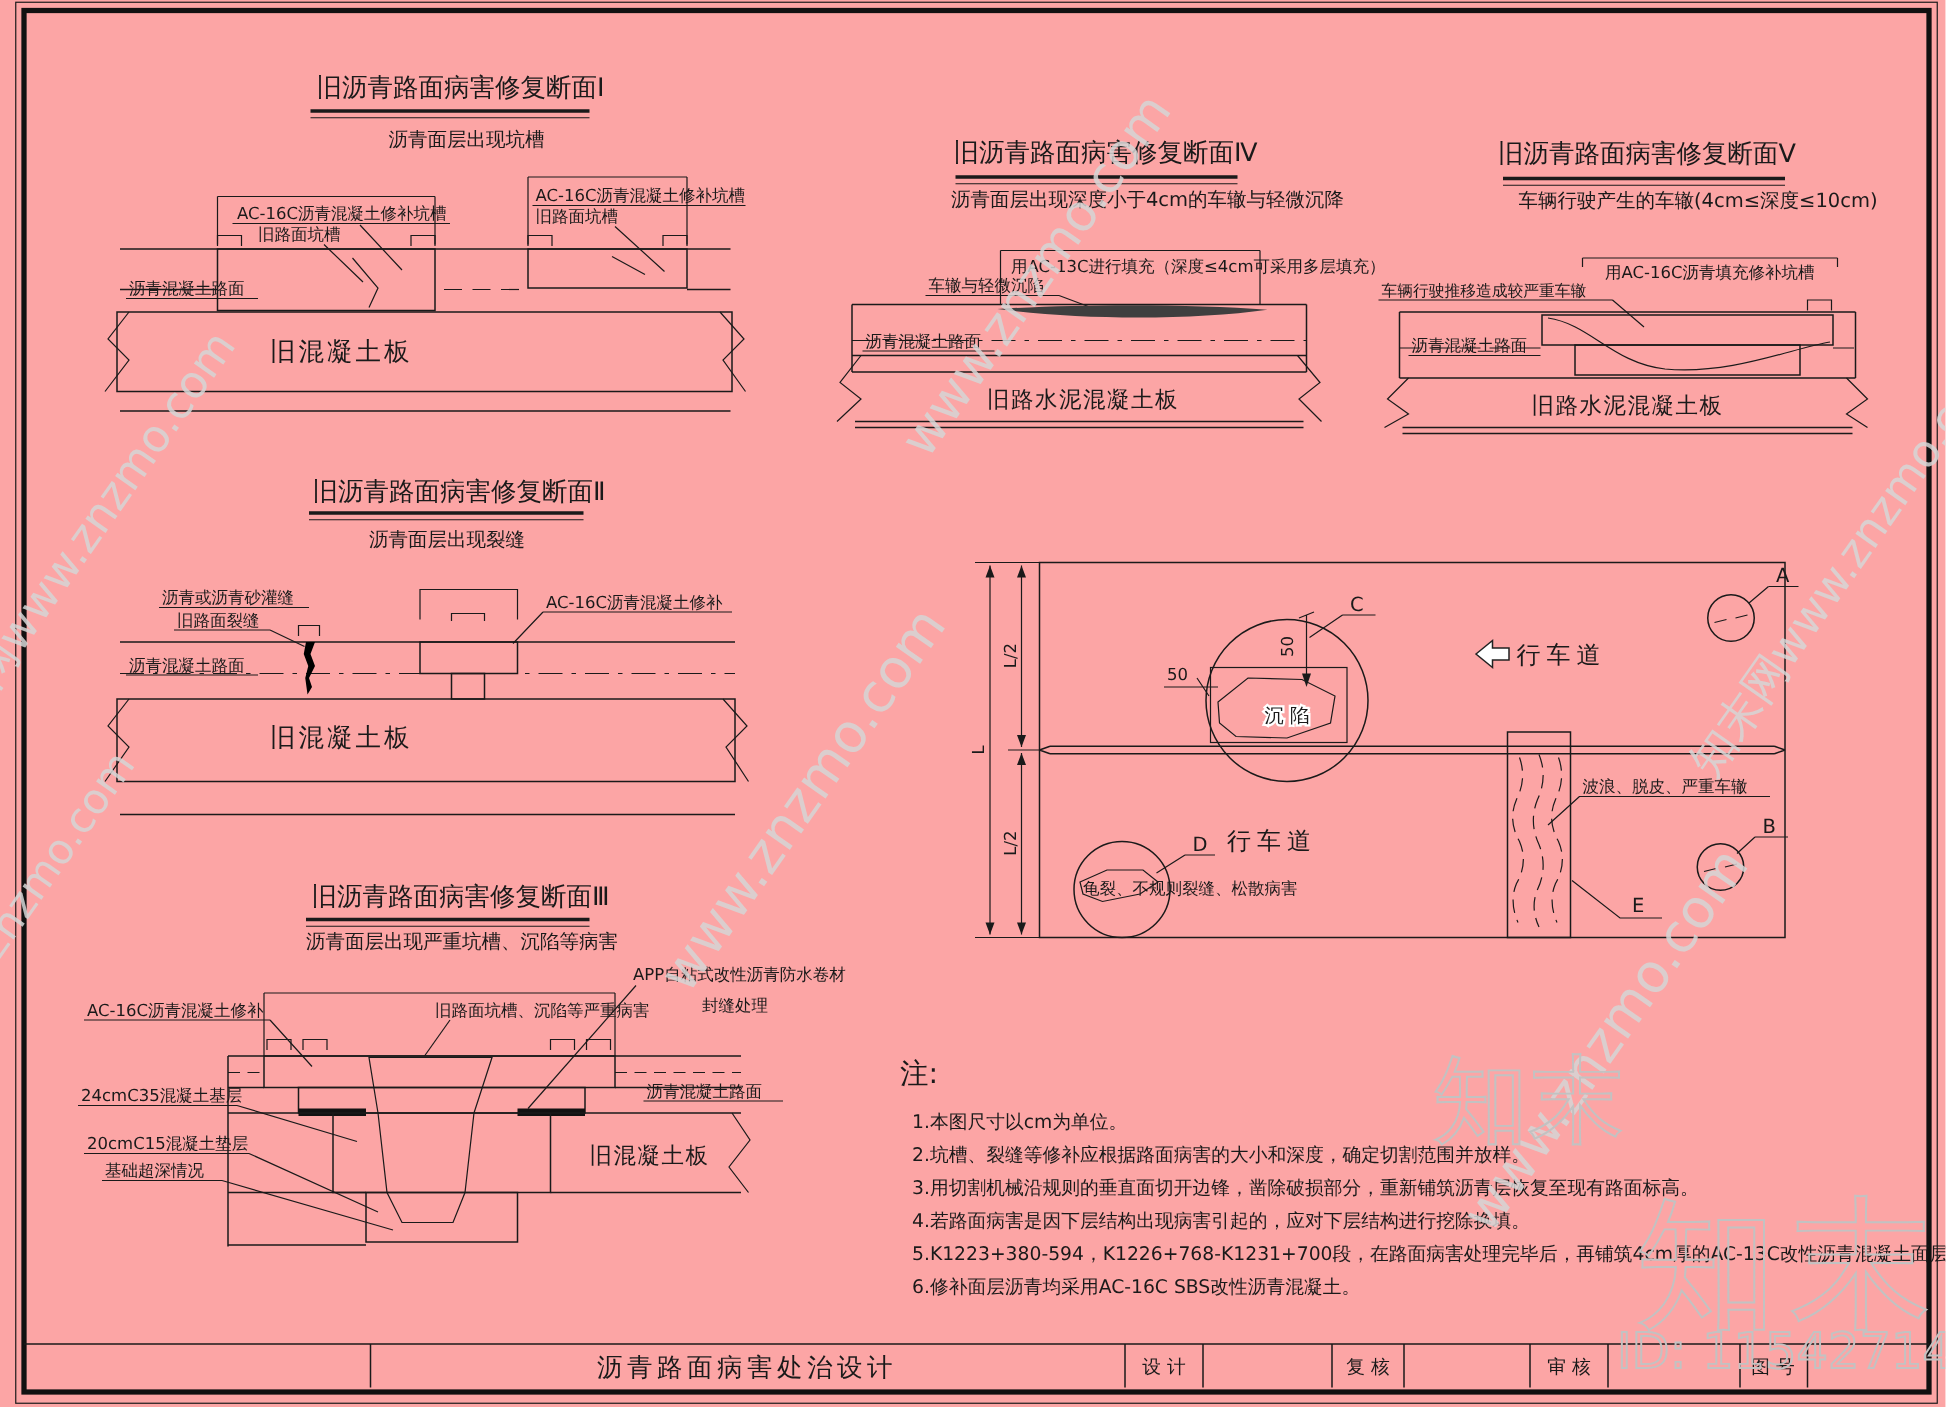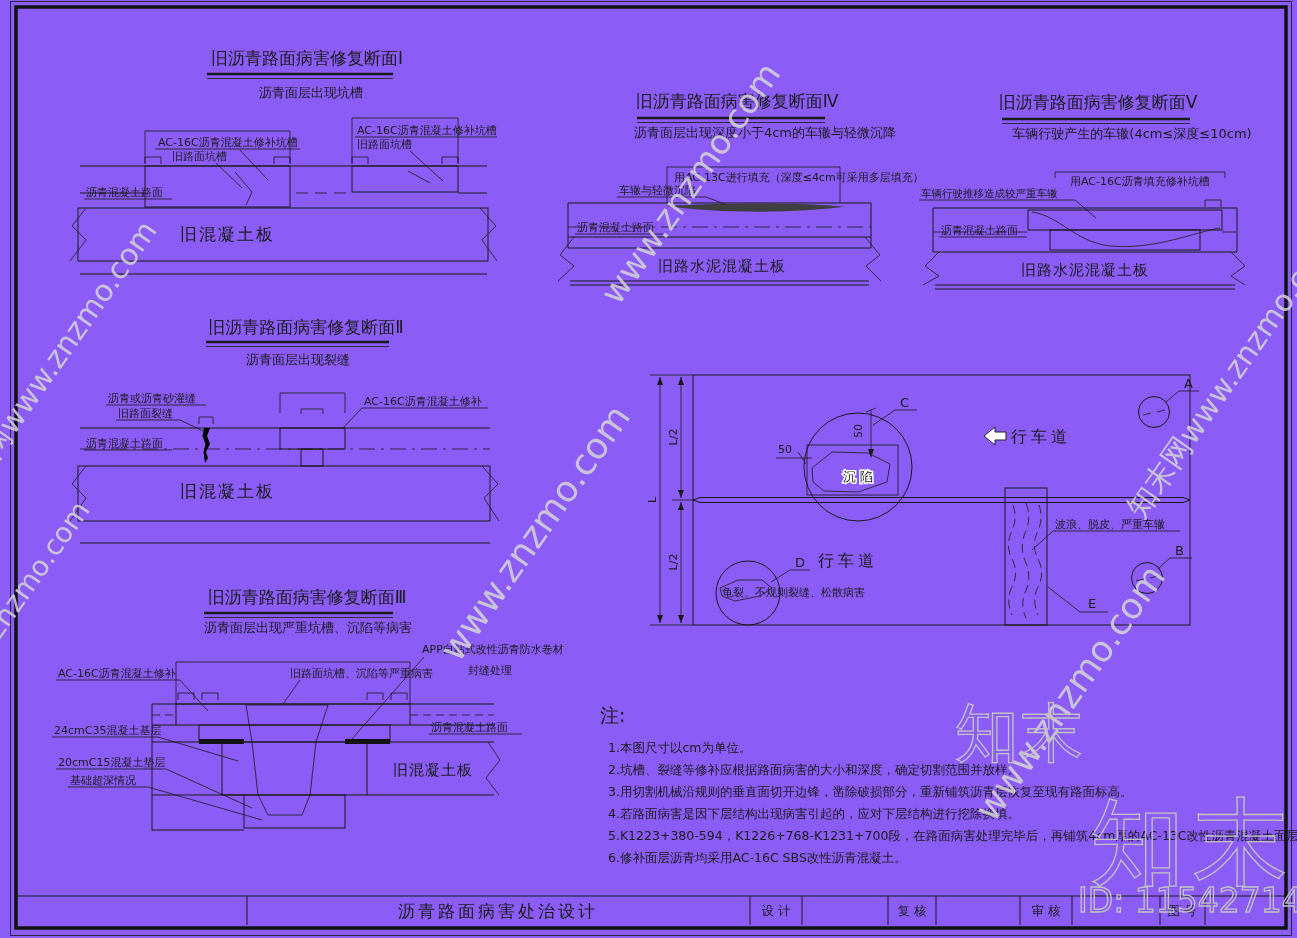--- a/index.html
+++ b/index.html
@@ -1,16 +1,16 @@
 <!DOCTYPE html>
 <html><head>
 <meta charset="utf-8">
 <style>
   html,body{margin:0;padding:0;background:#fff;}
-  #page{position:relative;width:1297px;height:938px;background:#8b5cf6;overflow:hidden;
+  #page{position:relative;width:1297px;height:938px;background:#fca5a5;overflow:hidden;
         font-family:"DejaVu Sans","Liberation Sans",sans-serif;}
   svg text{font-family:"DejaVu Sans","Liberation Sans",sans-serif;fill:#1a1a1a;}
   .t-title{font-size:17px;}
   .t-sub{font-size:13px;}
   .t-lbl{font-size:11px;}
   .t-lbl2{font-size:10.5px;}
   .t-slab{font-size:17px;letter-spacing:2px;}
   .t-slab2{font-size:15px;letter-spacing:1px;}
   .t-note{font-size:12.5px;}
   .t-noteh{font-size:19px;}

